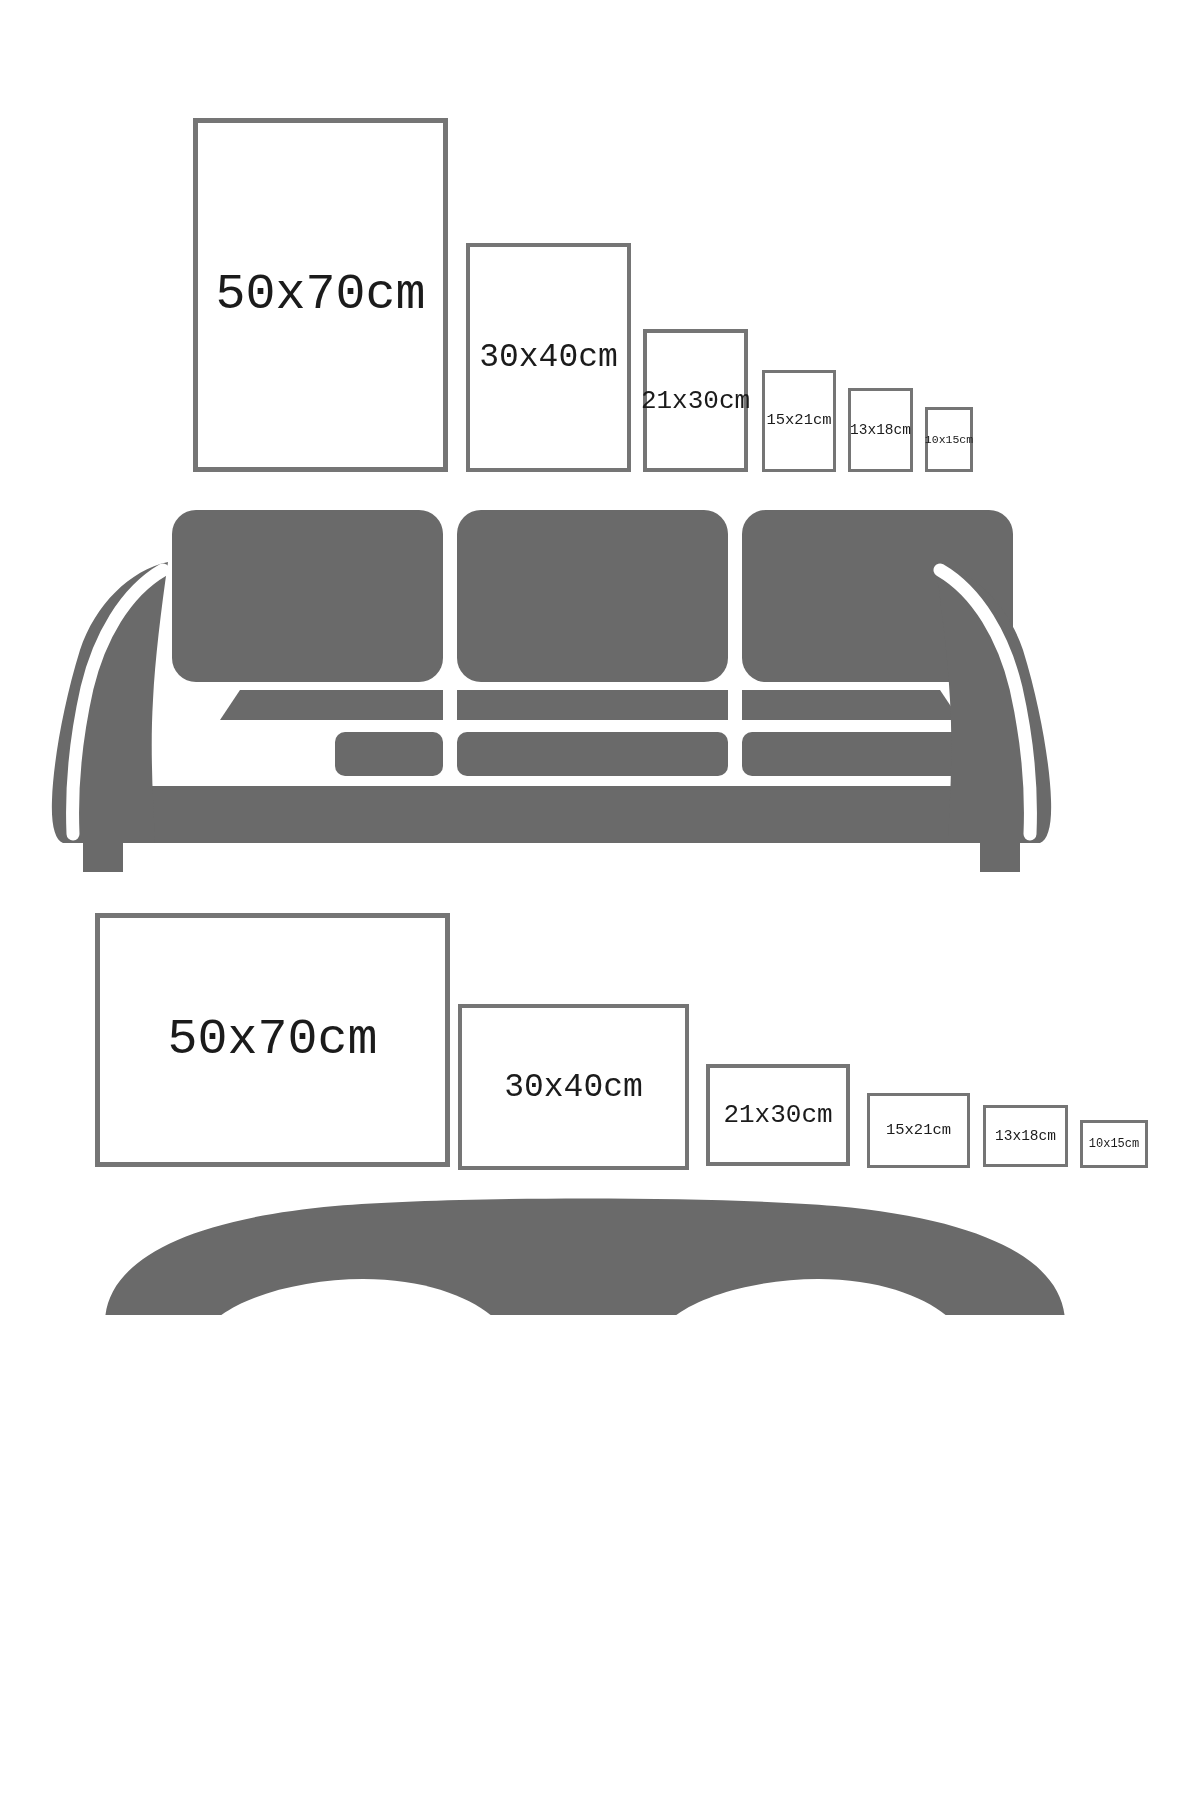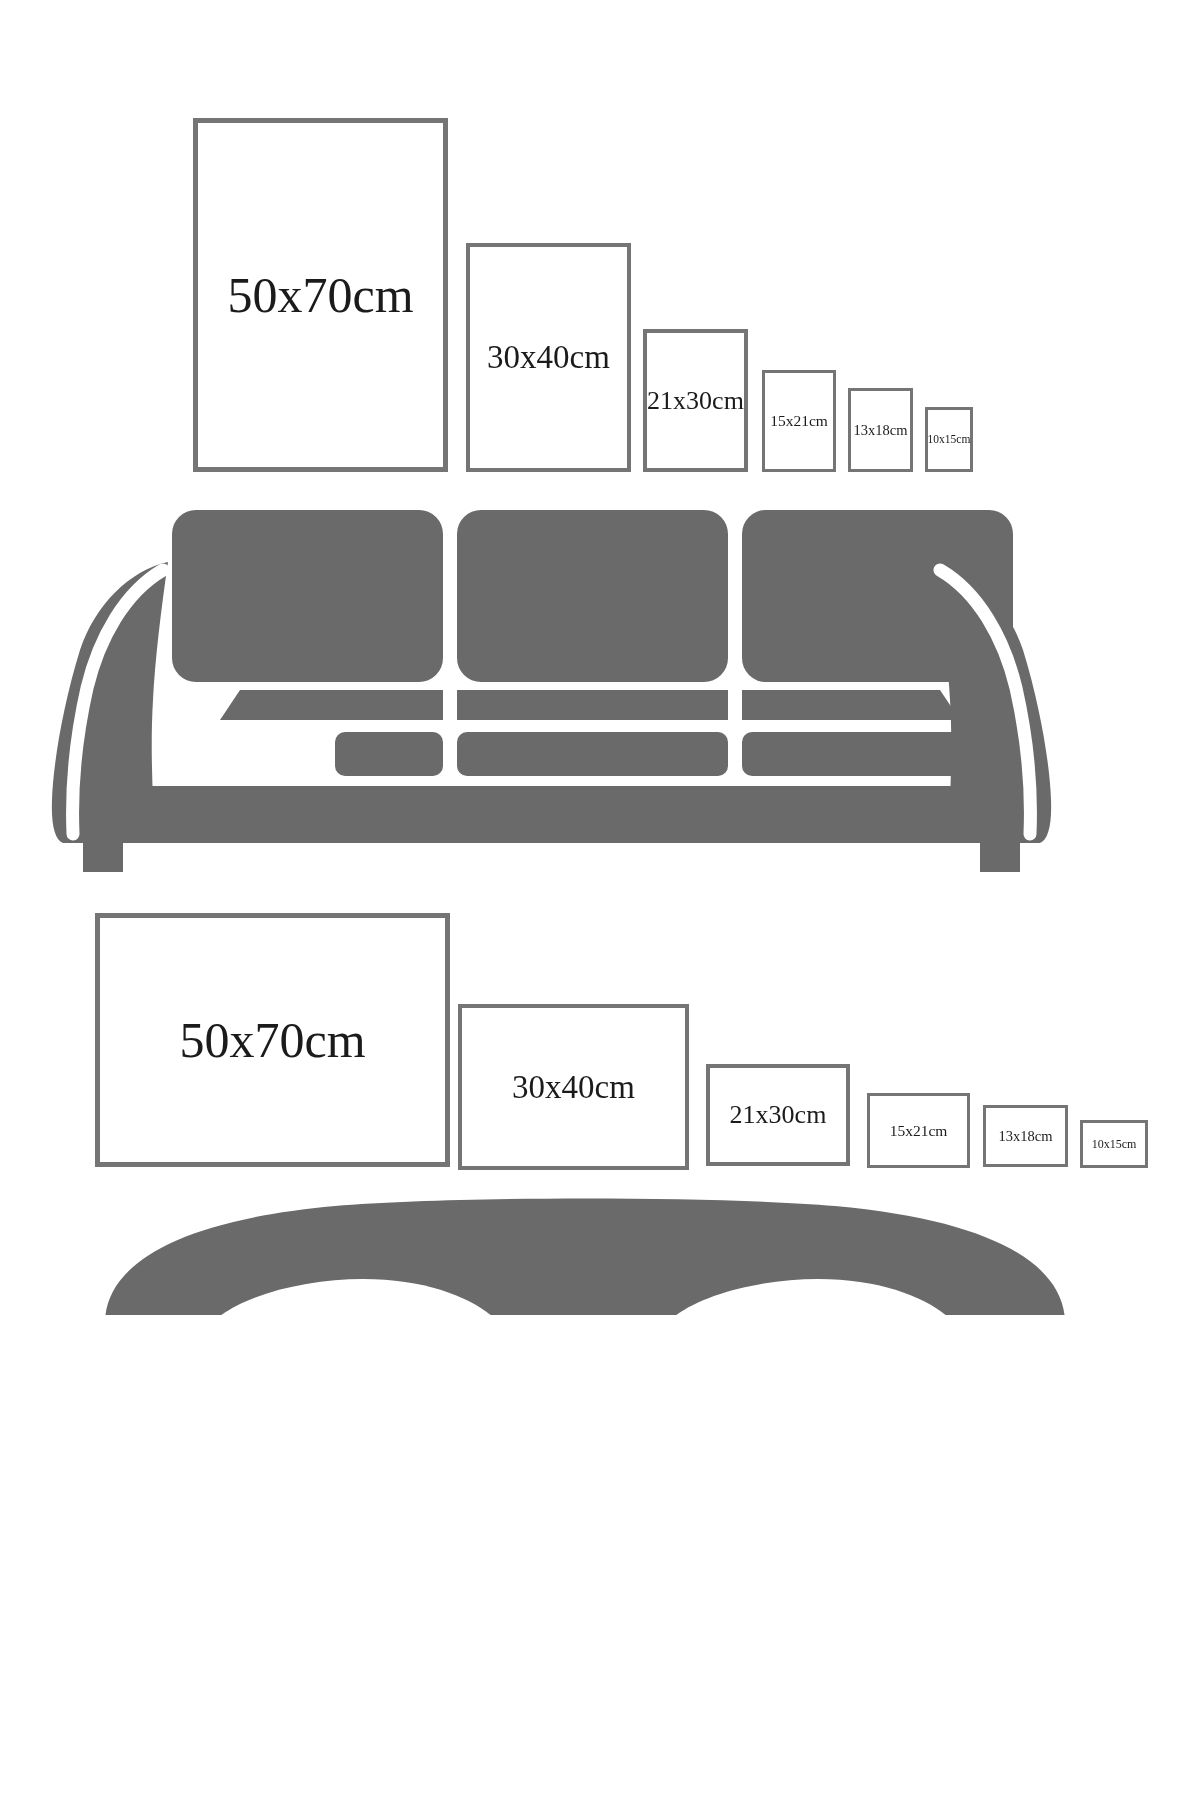--- a/index.html
+++ b/index.html
@@ -8,21 +8,21 @@
     --label:#1b1b1b;
     --bg:#ffffff;
   }
   *{margin:0;padding:0;box-sizing:border-box;}
   html,body{background:var(--bg);}
   .canvas{
     position:relative;
     width:1200px;
     height:1315px;
     background:var(--bg);
-    font-family:Liberation Serif, serif;
+    font-family:Liberation Mono, monospace;
     overflow:hidden;
   }
   .frame{
     position:absolute;
     background:#fff;
     border:4px solid var(--frame-border);
     display:flex;
     align-items:center;
     justify-content:center;
   }

